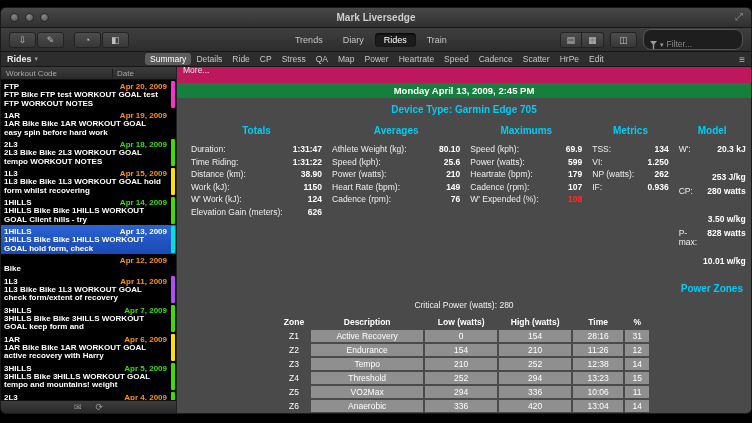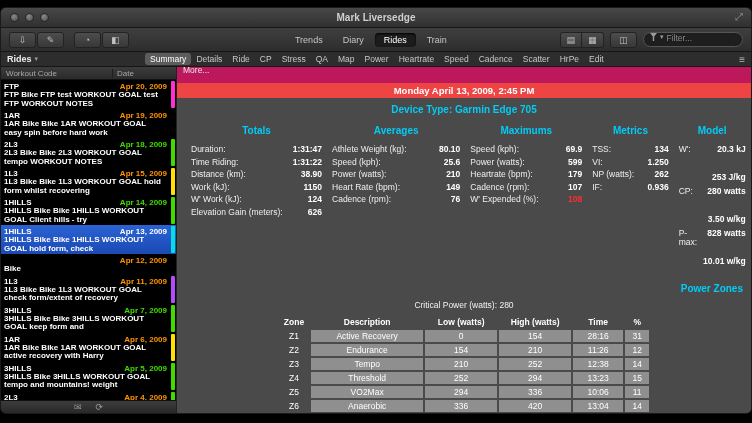--- a/index.html
+++ b/index.html
@@ -27,22 +27,22 @@
     border:1px solid #222; border-radius:3px; color:#c2c2c2; font-size:9px;
     display:flex; align-items:center; justify-content:center; cursor:pointer; padding:0; }
   .scope-tabs { position:absolute; left:50%; transform:translateX(-53%); display:flex; gap:2px;justify-content:flex-end; }
   .scope-tab { font-size:9px; color:#c4c4c4; padding:2px 9px; border-radius:4px; cursor:pointer; }
   .scope-tab.active { background:#1c1c1c; color:#fff; box-shadow:inset 0 1px 2px #000; }
   .tb-right { margin-left:auto; display:flex; align-items:center; gap:6px; }
   .seg { display:flex; }
   .seg .tb-btn { border-radius:0; width:22px; }
   .seg .tb-btn:first-child { border-radius:3px 0 0 3px; }
   .seg .tb-btn:last-child { border-radius:0 3px 3px 0; border-left:none; }
-  .filter-field { width:100px; height:15px; background:#1e1e1e; border:1px solid #555;
-    border-radius:8px; display:flex; align-items:flex-start; padding:0 6px; gap:3px; }
+  .filter-field { width:100px; height:21px; background:#1e1e1e; border:1px solid #555;
+    border-radius:8px; display:flex; align-items:flex-end; padding:0 6px; gap:3px; }
   .filter-field svg { flex:0 0 auto; }
   .filter-field input { flex:1; min-width:0; background:transparent; border:none; outline:none;
     color:#ddd; font-size:8.5px; font-family:inherit; }
   .filter-field input::placeholder { color:#8a8a8a; }
   .caret { font-size:7px; color:#9a9a9a; }
 
   
   .viewbar { height:15px; flex:0 0 15px; background:#2d2d2d; border-bottom:1px solid #161616;
     display:flex; align-items:center; padding:0 6px; position:relative; }
   .vb-sidebar-title { width:138px; display:flex; align-items:center; gap:3px;
@@ -75,21 +75,21 @@
   .sidebar-footer { height:13px; flex:0 0 13px; background:linear-gradient(#3c3c3c,#292929);
     border-top:1px solid #111; display:flex; align-items:center; justify-content:center;
     gap:14px; color:#9a9a9a; font-size:9px; }
   .sf-icon { cursor:pointer; line-height:1; }
 
   
   .main { flex:1; display:flex; flex-direction:column; background:#4a4a4a; overflow:hidden; }
   .more-row { height:13px; flex:0 0 13px; background:#be185d; display:flex; align-items:flex-end;
     padding:8px 6px; }
   .more-row span { color:#e8e8e8; font-size:8.5px; cursor:pointer; }
-  .date-strip { height:15px; flex:0 0 15px; background:#ef4444; color:#fff; font-weight:bold;
+  .date-strip { height:15px; flex:0 0 15px; background:#15803d; color:#fff; font-weight:bold;
     font-size:9.5px; display:flex; align-items:center; justify-content:center; }
   .content { flex:1; overflow:hidden; padding:3px 8px 0; }
 
   .heading { color:var(--accent-cyan,#00ccf5); font-weight:bold; }
   .device-title { text-align:center; font-size:10px; margin:3px 0 10px; }
 
   .metrics-row { display:flex; gap:10px; padding:0 6px; }
   .mcol { }
   .mcol h3 { font-size:10px; text-align:center; margin:0 0 9px; }
   .mcol-totals { flex:0 0 24%; }

